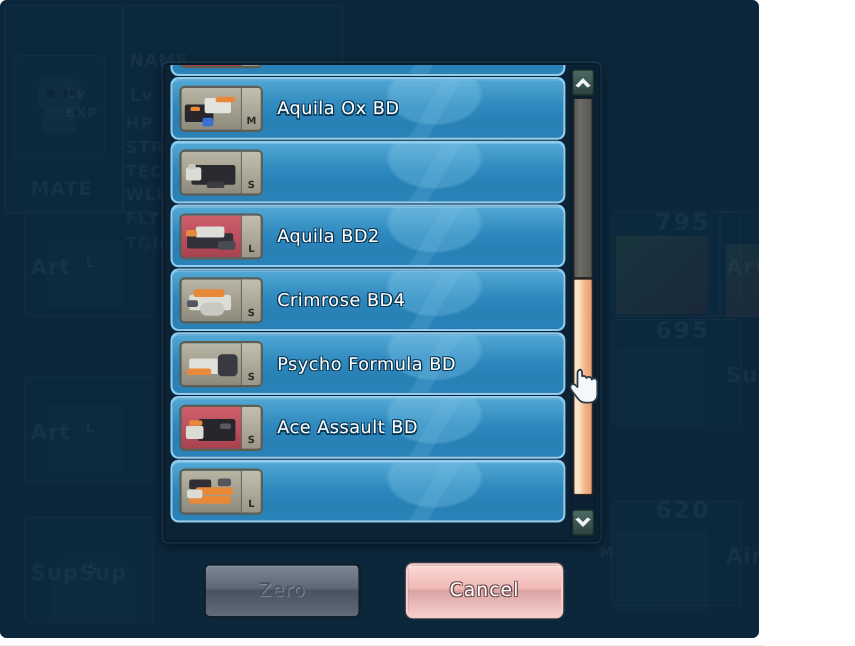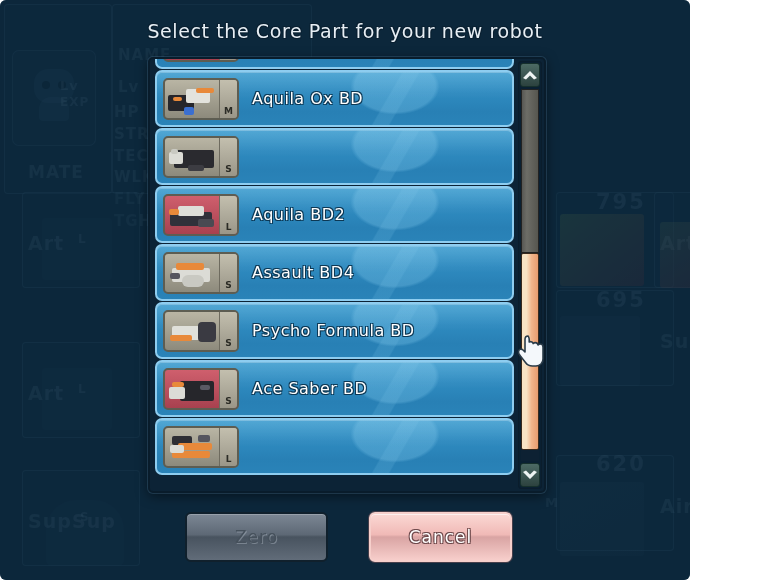--- a/index.html
+++ b/index.html
@@ -294,21 +294,20 @@
     <div class="bg-num" style="left:596px;top:452px;">620</div>
     <div class="bg-label" style="left:545px;top:455px;font-size:13px;">M</div>
     <div class="bg-label" style="left:660px;top:455px;font-size:19px;">Air</div>
     <div class="bg-sprite" style="left:560px;top:482px;width:84px;height:74px;background:linear-gradient(150deg,rgba(120,170,200,.12),rgba(90,130,160,.10));"></div>
 
     <div class="bg-label" style="left:72px;top:470px;font-size:19px;">Sup</div>
   </div>
 
   <div id="modal">
 
-    <div class="modal-title">Select the Core Part for your new robot</div>
 
     <div class="list-frame">
 
       <div class="list-scrollarea">
         <div class="list-inner">
 
           <div class="row">
             <div class="thumb red">
 
               <div class="size-badge">S</div>
@@ -358,21 +357,21 @@
           <div class="row">
             <div class="thumb">
               <div class="thumb-art">
                 <div class="t-b" style="left:4px;top:9px;width:38px;height:14px;background:#dcdcd6;"></div>
                 <div class="t-b" style="left:8px;top:4px;width:28px;height:7px;background:#e8893a;"></div>
                 <div class="t-b" style="left:14px;top:16px;width:22px;height:12px;background:#c9c9c2;border-radius:8px;"></div>
                 <div class="t-b" style="left:2px;top:14px;width:10px;height:6px;background:#55555e;"></div>
               </div>
               <div class="size-badge">S</div>
             </div>
-            <div class="row-label">Assault BD4</div>
+            <div class="row-label">Crimrose BD4</div>
           </div>
 
           <div class="row">
             <div class="thumb">
               <div class="thumb-art">
                 <div class="t-b" style="left:4px;top:9px;width:36px;height:14px;background:#e0e0da;"></div>
                 <div class="t-b" style="left:30px;top:5px;width:18px;height:20px;background:#3a3a42;border-radius:4px;"></div>
                 <div class="t-b" style="left:2px;top:18px;width:22px;height:6px;background:#e8893a;"></div>
               </div>
               <div class="size-badge">S</div>
@@ -383,21 +382,21 @@
           <div class="row">
             <div class="thumb red">
               <div class="thumb-art">
                 <div class="t-b" style="left:12px;top:6px;width:34px;height:20px;background:#26262b;"></div>
                 <div class="t-b" style="left:1px;top:12px;width:16px;height:12px;background:#dcdcd6;"></div>
                 <div class="t-b" style="left:4px;top:7px;width:12px;height:5px;background:#e8893a;"></div>
                 <div class="t-b" style="left:32px;top:10px;width:10px;height:5px;background:#5a5a64;"></div>
               </div>
               <div class="size-badge">S</div>
             </div>
-            <div class="row-label">Ace Saber BD</div>
+            <div class="row-label">Ace Assault BD</div>
           </div>
 
           <div class="row">
             <div class="thumb">
               <div class="thumb-art">
                 <div class="t-b" style="left:4px;top:3px;width:20px;height:9px;background:#2e2e34;"></div>
                 <div class="t-b" style="left:10px;top:10px;width:34px;height:7px;background:#e8893a;"></div>
                 <div class="t-b" style="left:4px;top:18px;width:38px;height:7px;background:#e8893a;"></div>
                 <div class="t-b" style="left:2px;top:12px;width:14px;height:8px;background:#dcdcd6;"></div>
                 <div class="t-b" style="left:30px;top:2px;width:12px;height:7px;background:#55555e;"></div>

